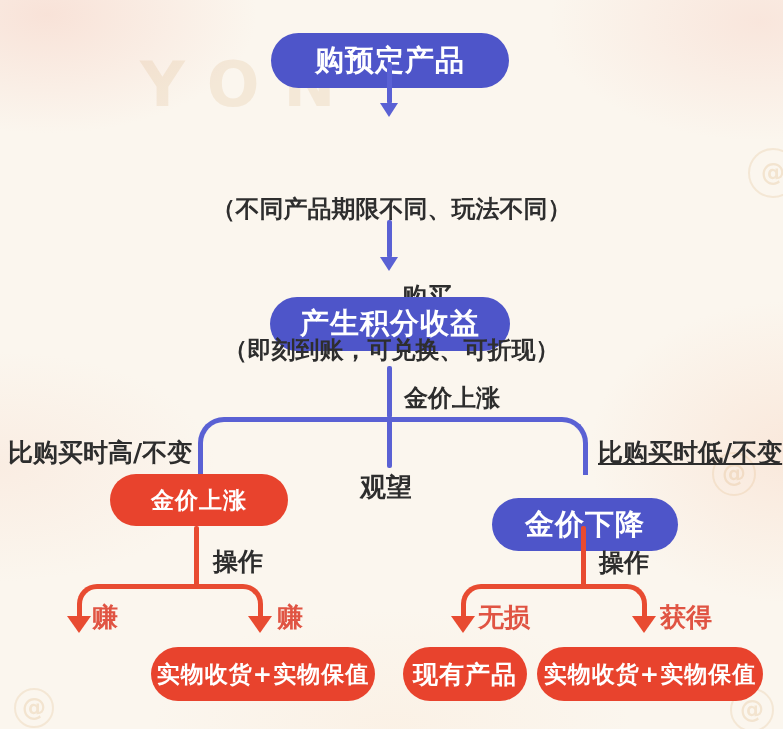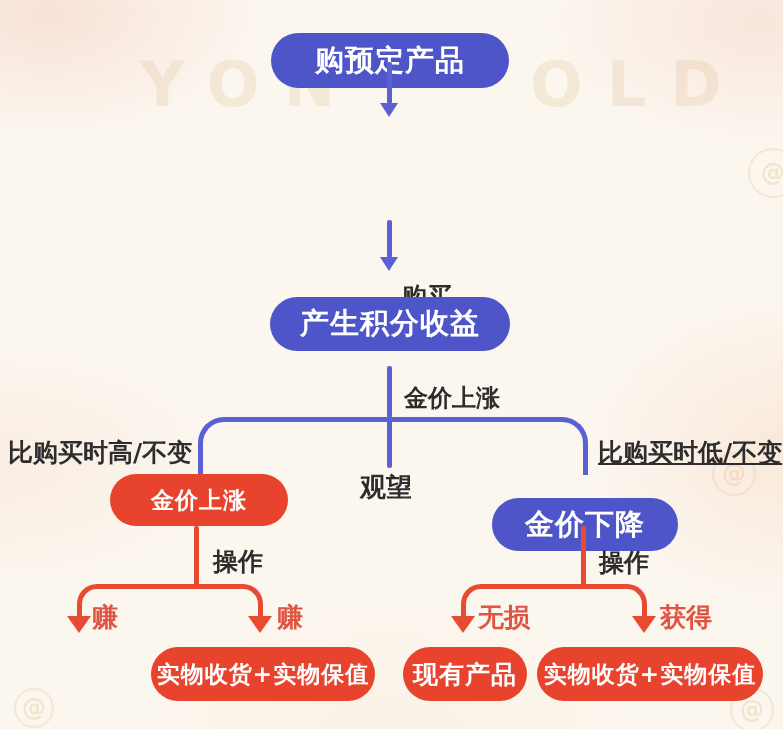--- a/index.html
+++ b/index.html
@@ -32,37 +32,38 @@
   .gain{position:absolute;font-weight:700;font-size:26px;color:#e05443;white-space:nowrap;}
   .wm-text{position:absolute;font-weight:700;font-size:62px;letter-spacing:24px;color:rgba(214,164,100,0.16);white-space:nowrap;}
   .wm-ring{position:absolute;border:2px solid rgba(214,164,100,0.18);border-radius:50%;color:rgba(214,164,100,0.22);display:flex;align-items:center;justify-content:center;font-size:24px;font-weight:700;}
 </style>
 </head>
 <body>
 
 <div class="stage">
 
   <div class="wm-text" style="left:140px;top:48px;">YON</div>
-  <div class="wm-text" style="left:530px;top:48px;">OLD</div>
   <div class="wm-ring" style="left:748px;top:148px;width:46px;height:46px;">@</div>
   <div class="wm-ring" style="left:712px;top:452px;width:40px;height:40px;">@</div>
   <div class="wm-ring" style="left:730px;top:688px;width:40px;height:40px;">@</div>
   <div class="wm-ring" style="left:14px;top:688px;width:36px;height:36px;">@</div>
 
   <div class="pill blue" style="left:271px;top:8px;width:238px;height:55px;border-radius:28px;font-size:29px;">购预定产品</div>
 
   <div class="vline-blue" style="left:387px;top:62px;height:42px;"></div>
   <div class="head-blue" style="left:380px;top:103px;"></div>
 
+  <div class="note" style="top:193px;">（不同产品期限不同、玩法不同）</div>
 
   <div class="vline-blue" style="left:387px;top:220px;height:38px;"></div>
   <div class="head-blue" style="left:380px;top:257px;"></div>
   <div class="edge-label" style="left:402px;top:236px;margin-top:44px;">购买</div>
 
   <div class="pill blue" style="left:270px;top:272px;width:240px;height:54px;border-radius:27px;font-size:29px;">产生积分收益</div>
+  <div class="note" style="top:334px;">（即刻到账，可兑换、可折现）</div>
 
   <div class="vline-blue" style="left:387px;top:366px;height:52px;"></div>
   <div class="edge-label" style="left:404px;top:382px;font-size:24px;">金价上涨</div>
 
   <div class="fork-blue" style="left:198px;top:417px;width:380px;height:53px;"></div>
   <div class="vline-blue" style="left:387px;top:420px;height:48px;"></div>
 
   <div class="cond" style="left:8px;top:436px;">比购买时高/不变</div>
   <div class="cond" style="left:598px;top:436px;text-decoration:underline;">比购买时低/不变</div>
 

